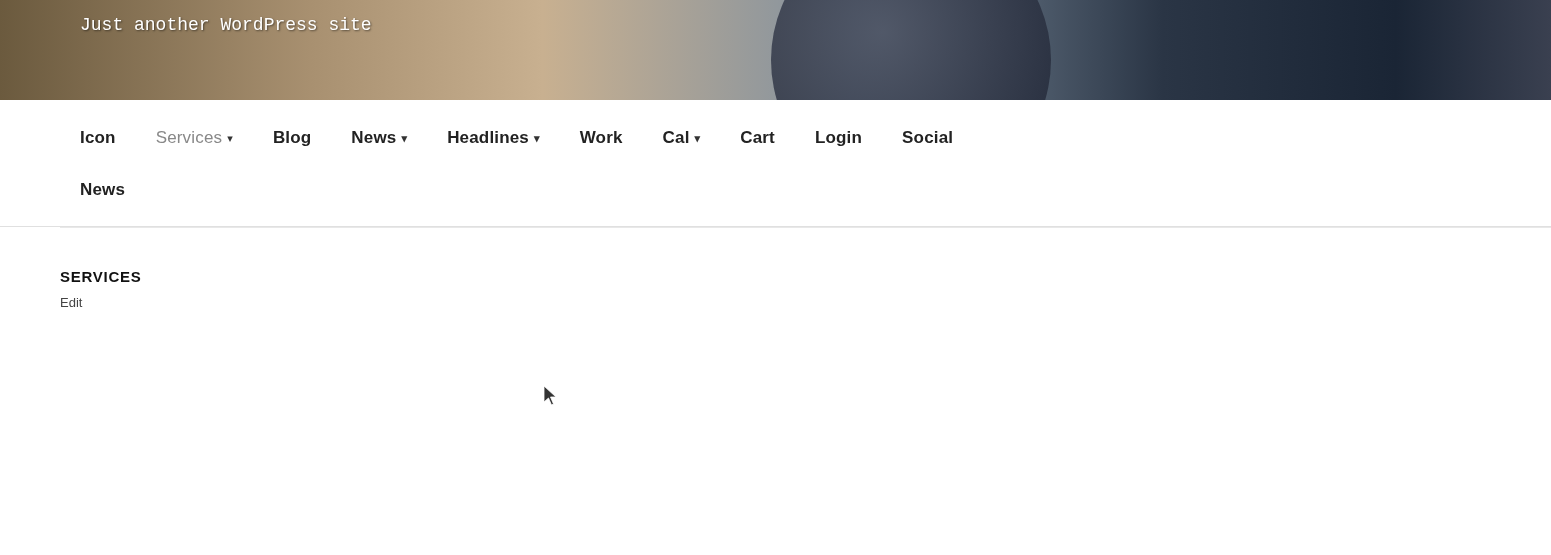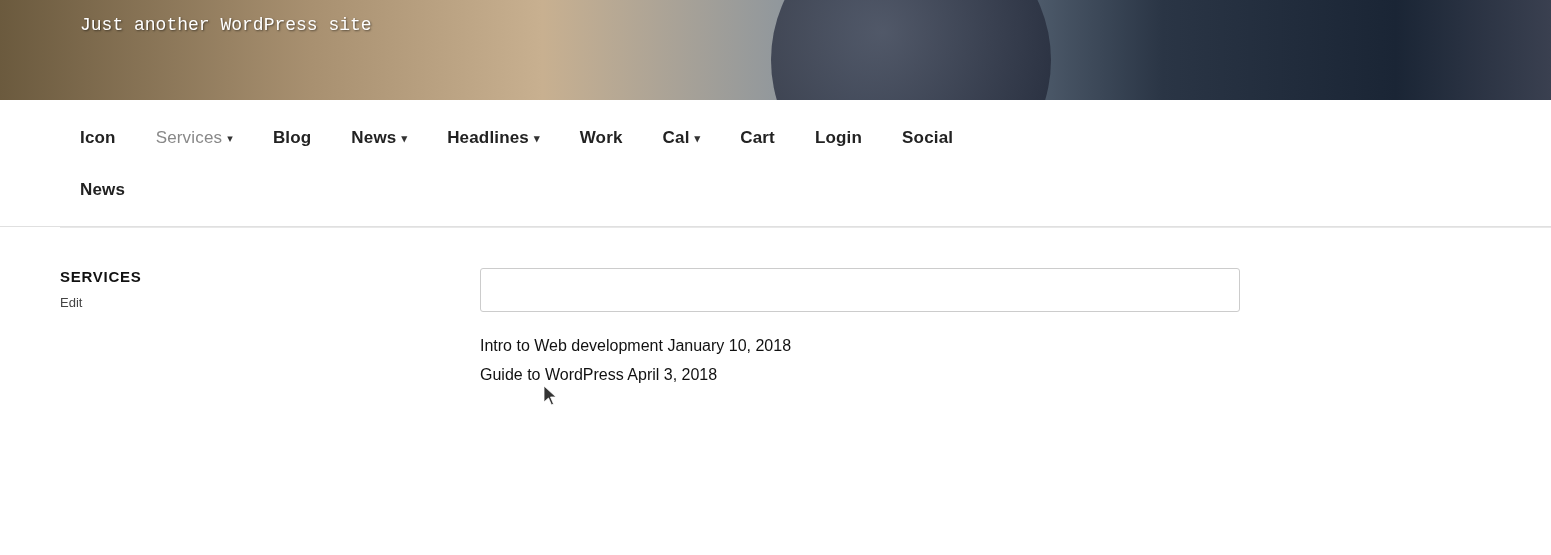--- a/index.html
+++ b/index.html
@@ -208,27 +208,19 @@
     </div>
 </nav>
 
 <div class="nav-divider"></div>
 
 <div class="main-content">
   <div class="left-panel">
     <div class="services-title">SERVICES</div>
     <div class="edit-link">Edit</div>
   </div>
-  <div class="right-panel">
-    <input class="search-box" type="text" style="">
-    <div class="post-list">
-
-    <div class="post-item"><span class="post-title">Intro to Web development </span><span class="post-date">January 10, 2018</span></div>
-        <div class="post-item"><span class="post-title">Guide to WordPress </span><span class="post-date">April 3, 2018</span></div>
-      </div>
-  </div>
 </div>
 
 <div class="cursor">
   <svg width="18" height="22" viewBox="0 0 18 22" fill="none" xmlns="http://www.w3.org/2000/svg">
     <path d="M1 1L1 17L5.5 13L8.5 20L10.5 19L7.5 12L13 12L1 1Z" fill="#333" stroke="#fff" stroke-width="0.8"></path>
   </svg>
 </div>
 
 </body></html>

